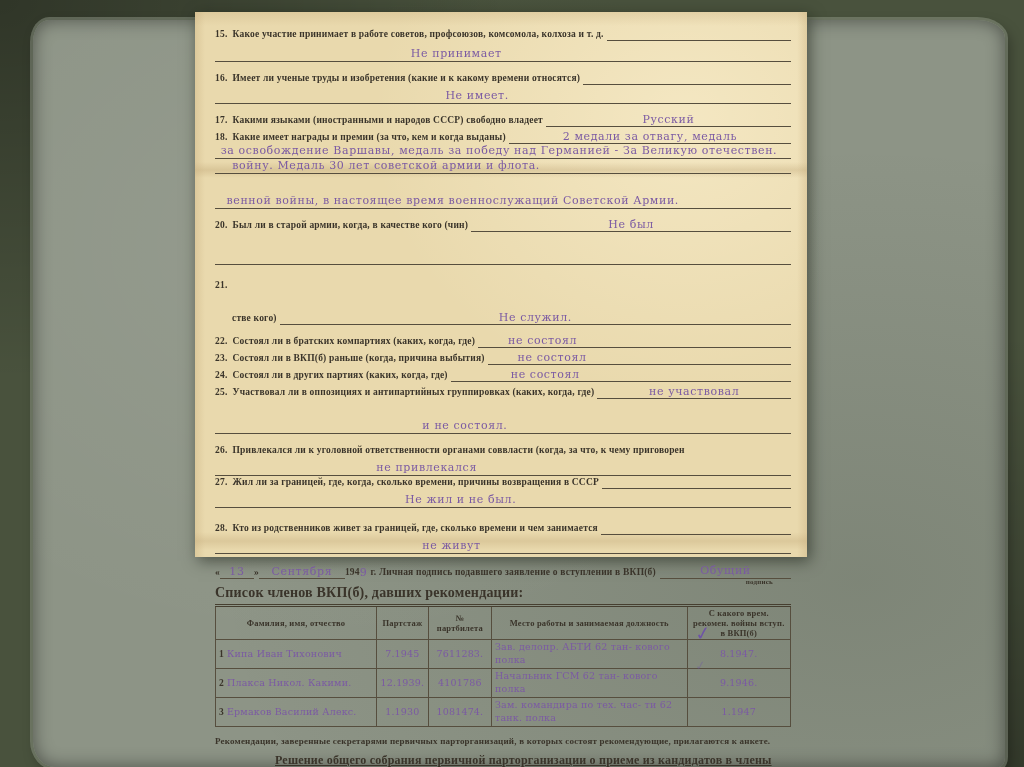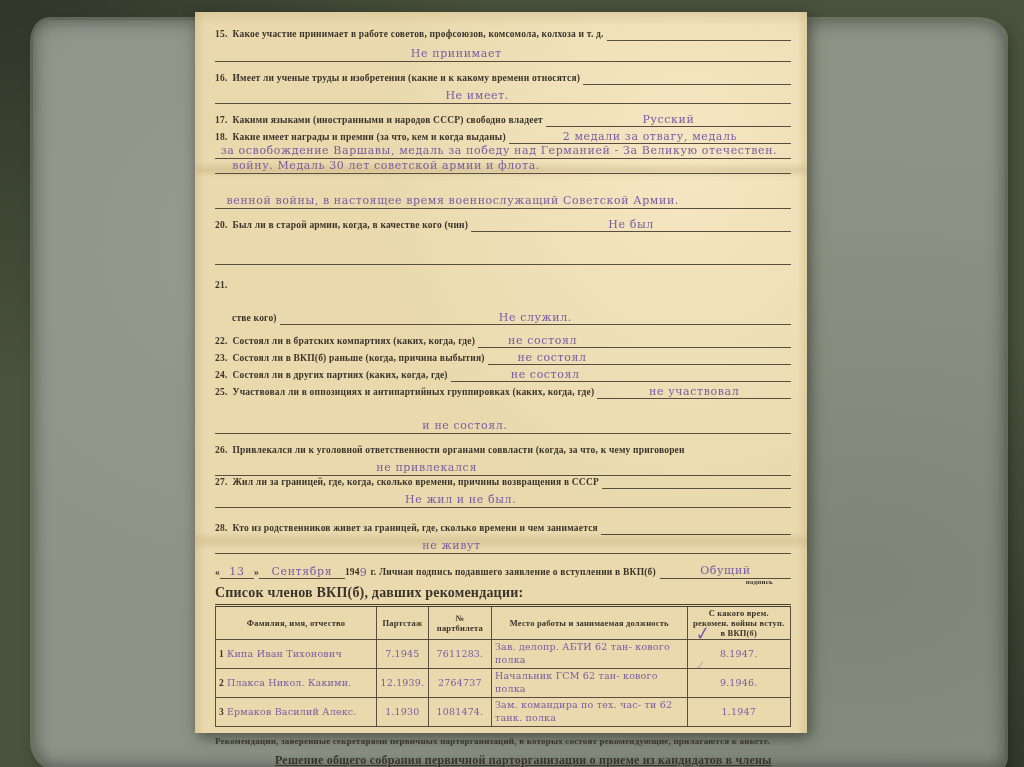--- a/index.html
+++ b/index.html
@@ -17,21 +17,21 @@
     position:absolute;left:33px;top:20px;width:972px;height:747px;
     background:#8d9486;
     background-image:
       radial-gradient(ellipse at 30% 30%, rgba(255,255,255,.07) 0%, rgba(0,0,0,0) 55%),
       radial-gradient(ellipse at 85% 75%, rgba(40,50,35,.15) 0%, rgba(0,0,0,0) 55%);
     border-radius:16px 28px 6px 22px / 22px 18px 10px 26px;
     box-shadow:0 0 0 3px rgba(154,161,144,.45), 0 0 18px rgba(0,0,0,.45) inset, 4px 6px 14px rgba(0,0,0,.35);
   }
   
   .paper{
-    position:absolute;left:195px;top:12px;width:612px;height:721px;
+    position:absolute;left:195px;top:12px;width:612px;height:545px;
     background:#e9d9ad;
     background-image:
       linear-gradient(180deg, rgba(201,176,128,.35) 0px, rgba(0,0,0,0) 14px),
       linear-gradient(90deg, rgba(201,176,128,.4) 0px, rgba(0,0,0,0) 10px),
       linear-gradient(270deg, rgba(201,176,128,.4) 0px, rgba(0,0,0,0) 10px),
       linear-gradient(180deg, rgba(0,0,0,0) 150px, rgba(170,140,90,.25) 158px, rgba(0,0,0,0) 166px),
       linear-gradient(180deg, rgba(0,0,0,0) 520px, rgba(170,140,90,.22) 529px, rgba(0,0,0,0) 538px),
       radial-gradient(ellipse at 80% 20%, rgba(255,245,215,.5) 0%, rgba(0,0,0,0) 45%);
     box-shadow:3px 4px 14px rgba(20,25,15,.55);
     color:#3a342a;
@@ -196,21 +196,21 @@
         <tr>
           <td class="cell-hand"><span class="rownum">1</span><span class="hw">Кипа Иван Тихонович</span></td>
           <td class="cell-center"><span class="hw">7.1945</span></td>
           <td class="cell-center"><span class="hw">7611283.</span></td>
           <td class="cell-hand"><span class="hw">Зав. делопр. АБТИ 62 тан- кового полка</span></td>
           <td class="cell-center"><span class="hw">8.1947.</span></td>
         </tr>
         <tr>
           <td class="cell-hand"><span class="rownum">2</span><span class="hw">Плакса Никол. Какими.</span></td>
           <td class="cell-center"><span class="hw">12.1939.</span></td>
-          <td class="cell-center"><span class="hw">2764737</span></td>
+          <td class="cell-center"><span class="hw">4101786</span></td>
           <td class="cell-hand"><span class="hw">Начальник ГСМ 62 тан- кового полка</span></td>
           <td class="cell-center"><span class="hw">9.1946.</span></td>
         </tr>
         <tr>
           <td class="cell-hand"><span class="rownum">3</span><span class="hw">Ермаков Василий Алекс.</span></td>
           <td class="cell-center"><span class="hw">1.1930</span></td>
           <td class="cell-center"><span class="hw">1081474.</span></td>
           <td class="cell-hand"><span class="hw">Зам. командира по тех. час- ти 62 танк. полка</span></td>
           <td class="cell-center"><span class="hw">1.1947</span></td>
         </tr>

